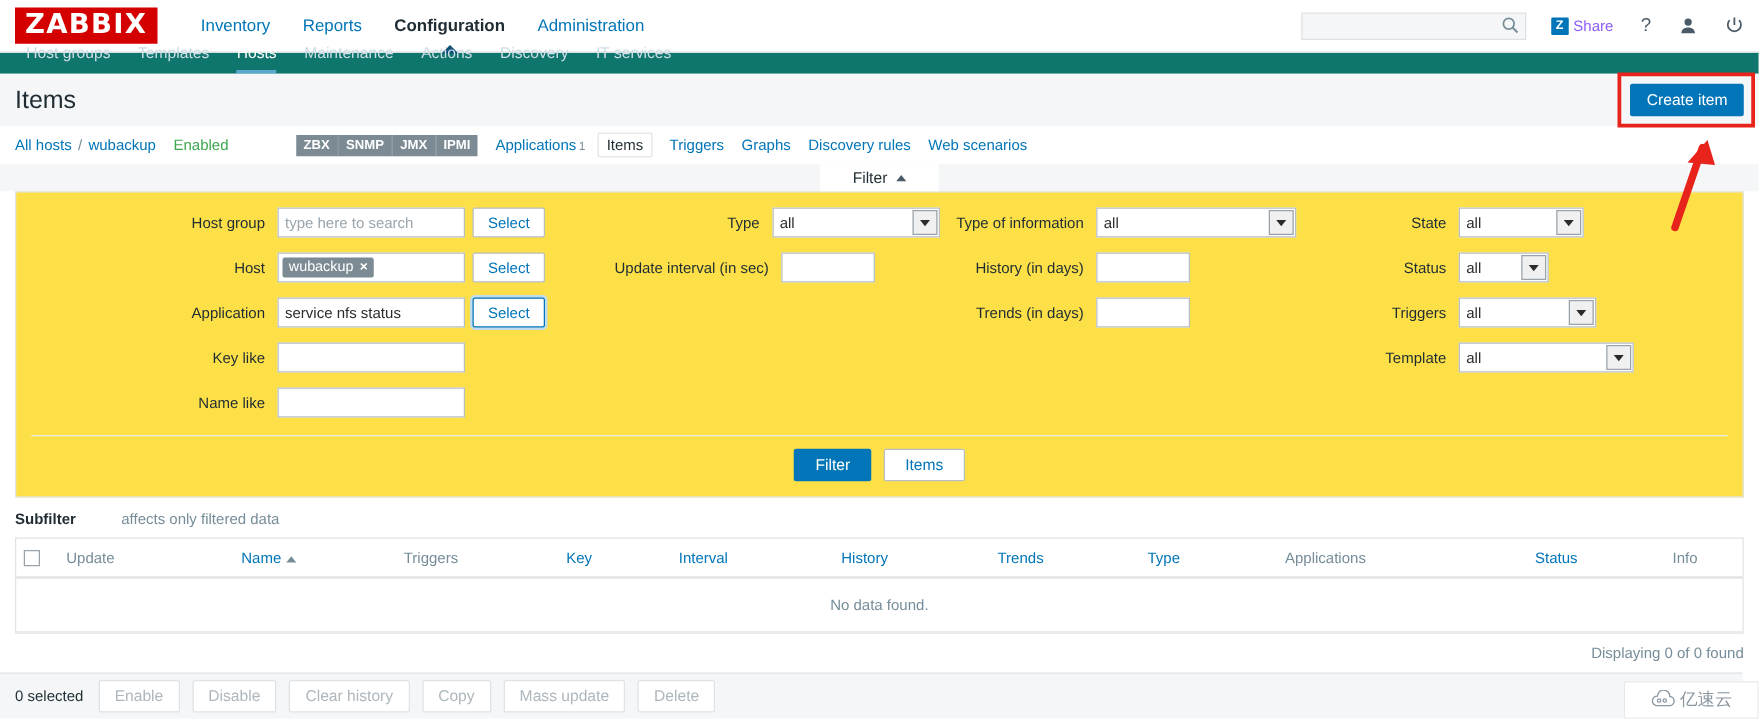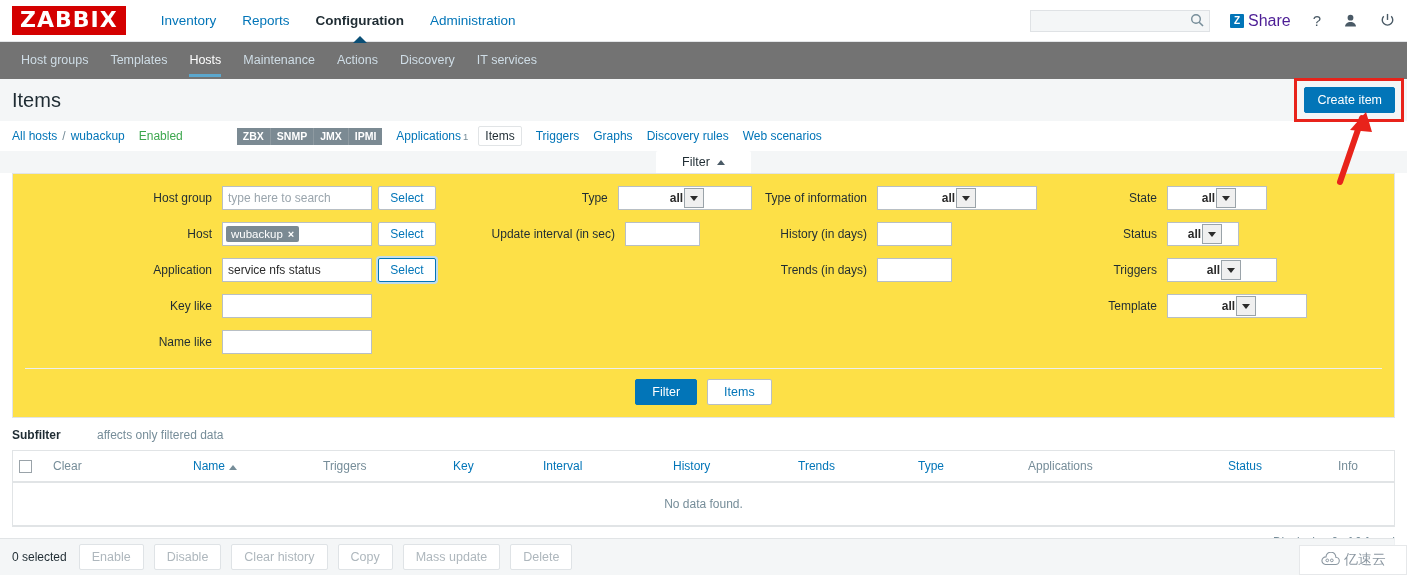--- a/index.html
+++ b/index.html
@@ -39,26 +39,26 @@
     width:180px; height:22px; border:1px solid #dfe2e5; background:#f4f6f7;
     font-size:12px; padding:0 24px 0 6px; font-family:"Liberation Sans", sans-serif;
     color:#2b2b2b; outline:none;
   }
   .search-ic{ position:absolute; right:6px; top:3px; color:#768d99; }
   .share-btn{ display:flex; align-items:center; gap:4px; margin-left:20px; cursor:pointer; }
   .share-z{
     width:14px;height:14px;background:#0275b8;color:#fff;font-size:10px;font-weight:bold;
     display:flex;align-items:center;justify-content:center;border-radius:1px;
   }
-  .share-btn span.lbl{ color:#4c1d95; font-size:16px; }
+  .share-btn span.lbl{ color:#8b5cf6; font-size:12px; }
   .ic-btn{ margin-left:22px; cursor:pointer; color:#4a5a66; display:flex; align-items:center; }
 
   
   .subnav{
-    height:37px; background:#737373; display:flex; align-items:center; padding-left:10px;
+    height:17px; background:#0f766e; display:flex; align-items:flex-end; padding-left:10px;
   }
   .subnav .si{
     color:#cfdde6; font-size:12.5px; padding:0 11px; line-height:33px; cursor:pointer;
     position:relative; white-space:nowrap;
   }
   .subnav .si.sel{ color:#fff; }
   .subnav .si.sel::after{
     content:""; position:absolute; left:11px; right:11px; bottom:0; height:3px; background:#5ba7cd;
   }
 
@@ -149,22 +149,22 @@
     width:150px; height:24px; border:1px solid #b8bfc4; background:#fff;
     display:flex; align-items:center; padding:0 3px;
   }
   .chip{
     background:#7b8a93; color:#fff; font-size:11.5px; border-radius:2px;
     padding:2px 5px; display:flex; align-items:center; gap:5px; cursor:pointer;
   }
   .chip .x{ font-size:11px; font-weight:bold; }
   .selin{
     height:24px; border:1px solid #b8bfc4; background:#fff;
-    display:flex; align-items:center; justify-content:center;
-    font-size:12px; color:#2b2b2b; padding-left:5px; cursor:pointer;font-weight:bold;
+    display:flex; align-items:center; justify-content:space-between;
+    font-size:12px; color:#2b2b2b; padding-left:5px; cursor:pointer;
   }
   .selin .arw{
     width:20px; height:20px; margin:1px; background:#f0f0f0; border:1px solid #9aa3a9;
     display:flex; align-items:center; justify-content:center;
   }
   .selin .arw i{
     width:0;height:0;border-left:4px solid transparent;border-right:4px solid transparent;
     border-top:5px solid #2b2b2b; display:block;
   }
   .fbtnrow{
@@ -449,21 +449,21 @@
   <span>affects only filtered data</span>
 </div>
 
 <div class="tablewrap">
   <table class="items">
     <thead>
       <tr>
         <th style="width:34px;">
           <span class="cbx"></span>
         </th>
-        <th class="plain" style="width:140px;">Clear</th>
+        <th class="plain" style="width:140px;">Update</th>
         <th style="width:130px;">
           <span>Name</span><span class="sortarrow"></span>
         </th>
         <th class="plain" style="width:130px;">Triggers</th>
         <th style="width:90px;">Key</th>
         <th style="width:130px;">Interval</th>
         <th style="width:125px;">History</th>
         <th style="width:120px;">Trends</th>
         <th style="width:110px;">Type</th>
         <th class="plain" style="width:200px;">Applications</th>

